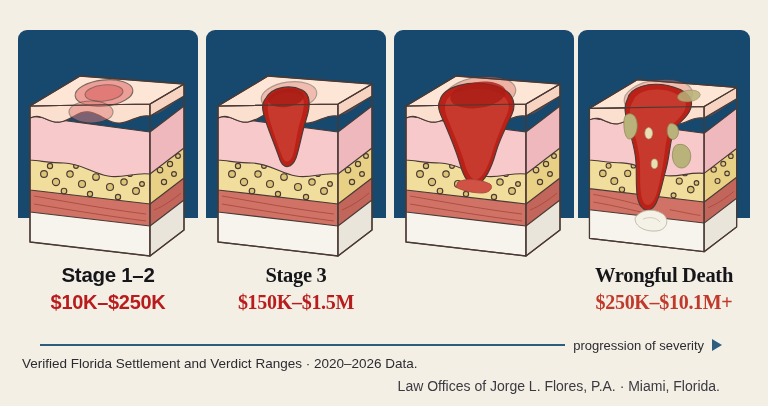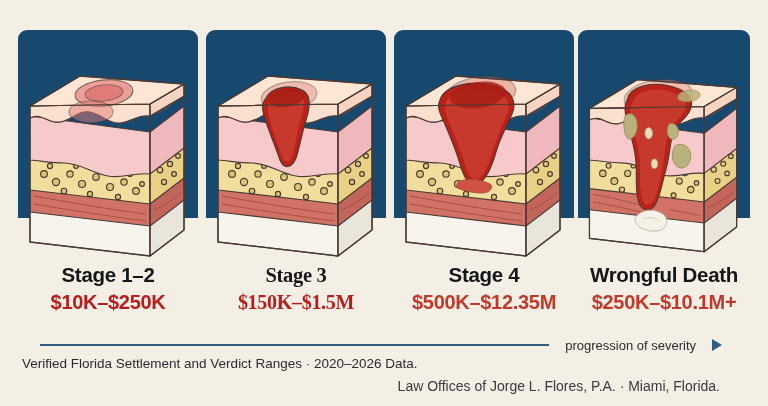--- a/index.html
+++ b/index.html
@@ -68,21 +68,21 @@
   .range-blue{color:#b91c1c;}
   .range-red{color:#c0392b;}
 
   .progression{
     position:absolute;
     left:40px;right:18px;
     top:337px;
     height:16px;
     display:flex;
     align-items:center;
-    gap:16px;
+    gap:8px;
   }
   .prog-line{
     flex:1 1 auto;
     height:0;
     border-top:2px solid #2c5d80;
   }
   .prog-text{
     font-size:13px;
     color:#2b2b30;
     white-space:nowrap;
@@ -337,27 +337,23 @@
                      C51,53 50,47 52,42 Z" fill="#c7392c" stroke="none"></path>
             <ellipse cx="84" cy="35" rx="28" ry="13" fill="#a81d16" stroke="none" opacity="0.82" transform="rotate(-8 84 35)"></ellipse>
 
             <path d="M64,122 C72,118 86,119 96,124 C100,127 96,133 88,133
                      C78,133 66,130 62,127 Z" fill="#cf5244" stroke="#a9493f" stroke-width="0.9"></path>
             <polygon points="12,46 62,16 166,24 166,170 132,196 12,182" fill="none" stroke="#4a3a35" stroke-width="1.3"></polygon>
             <path d="M132,44 L132,196 M12,46 L132,44 L166,24" stroke="#4a3a35" stroke-width="1.2"></path>
           </g>
         </svg>
       </div>
-      <div class="label-block">
-        <div class="stage-title">Stage 4</div>
-        <div class="stage-range range-red">$500K–$12.35M</div>
-      </div>
     </div>
 
-    <div class="stage-col" style="left:578px;width:172px;">
+    <div class="stage-col" style="left:578px;width:172px;font-family:Liberation Serif, serif;">
       <div class="blue-card"></div>
       <div class="skin-art">
         <svg viewBox="0 0 180 200" preserveAspectRatio="xMidYMid meet">
           <g stroke="#4a3a35" stroke-width="1.15" stroke-linejoin="round" fill="none">
             <polygon points="12,150 12,182 132,196 132,164" fill="#f7f4ed"></polygon>
             <polygon points="132,164 132,196 166,170 166,138" fill="#eae5da"></polygon>
             <polygon points="12,128 12,152 132,166 132,142" fill="#d07366"></polygon>
             <polygon points="132,142 132,166 166,140 166,116" fill="#c2655a"></polygon>
             <path d="M16,136 C40,140 60,146 76,150" stroke="#a9493f" stroke-width="0.9"></path>
             <path d="M96,152 C112,155 120,157 128,158" stroke="#a9493f" stroke-width="0.9"></path>

